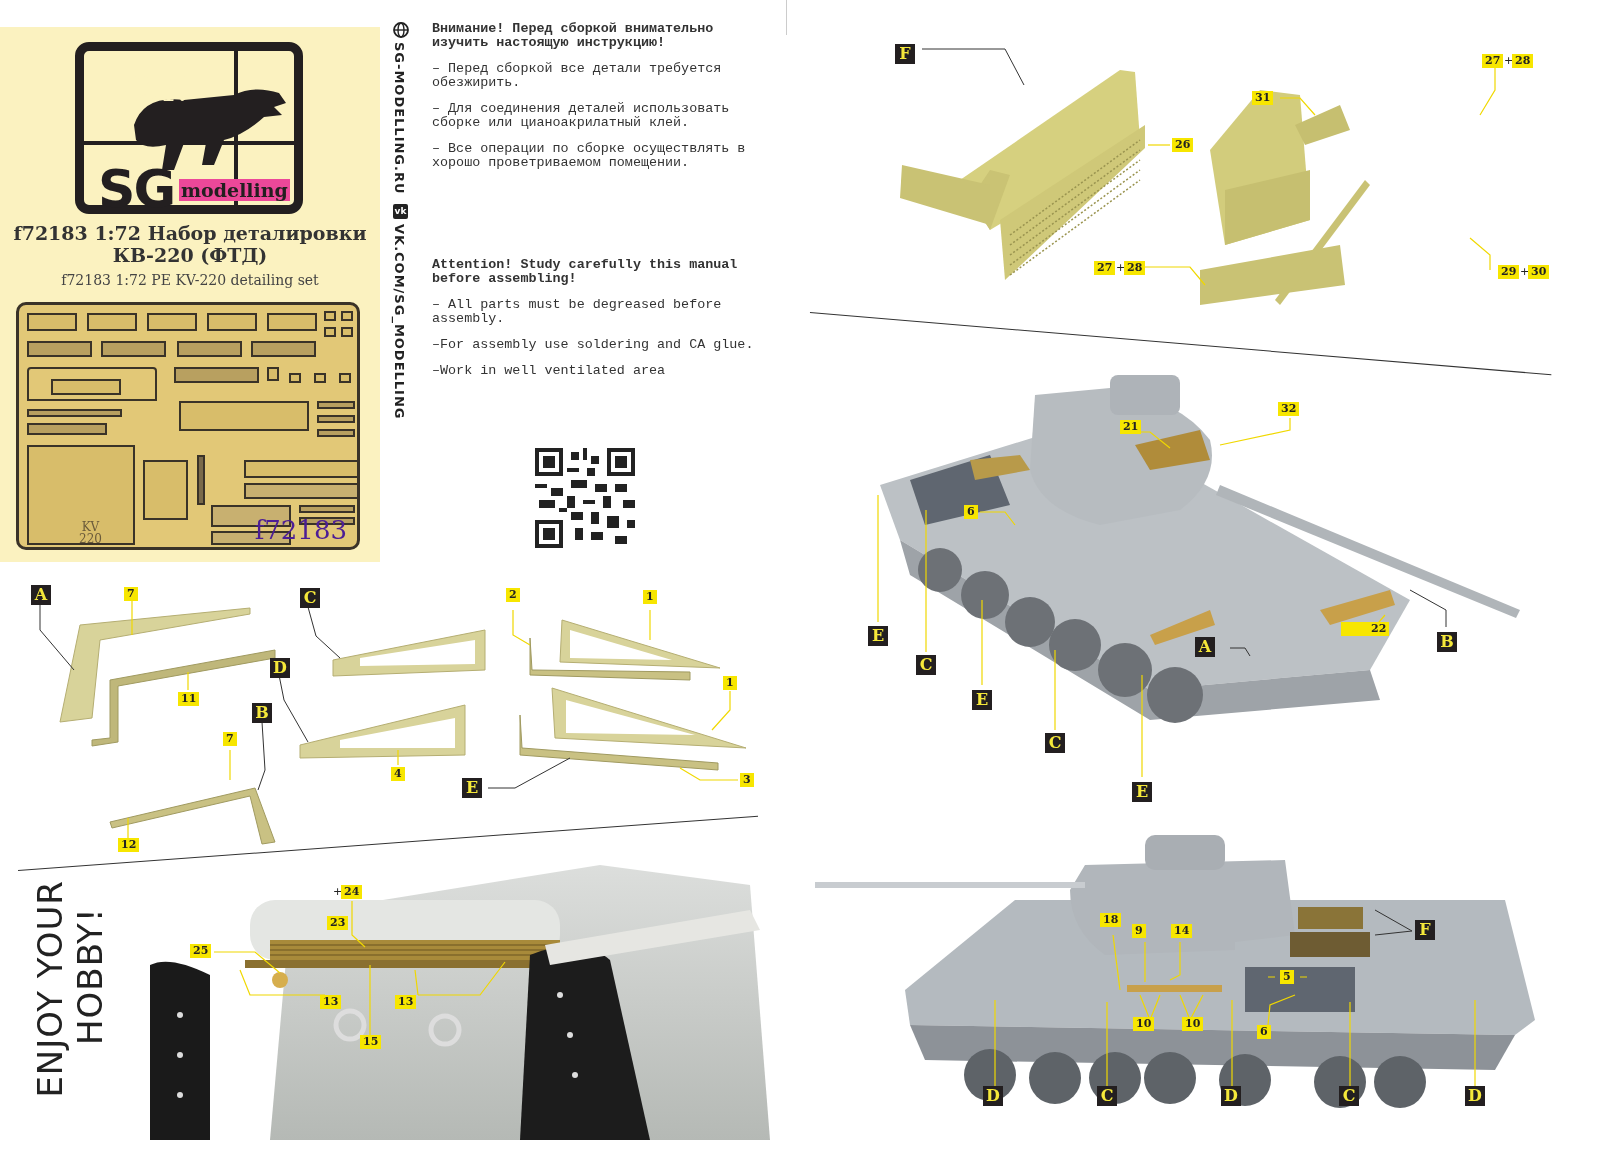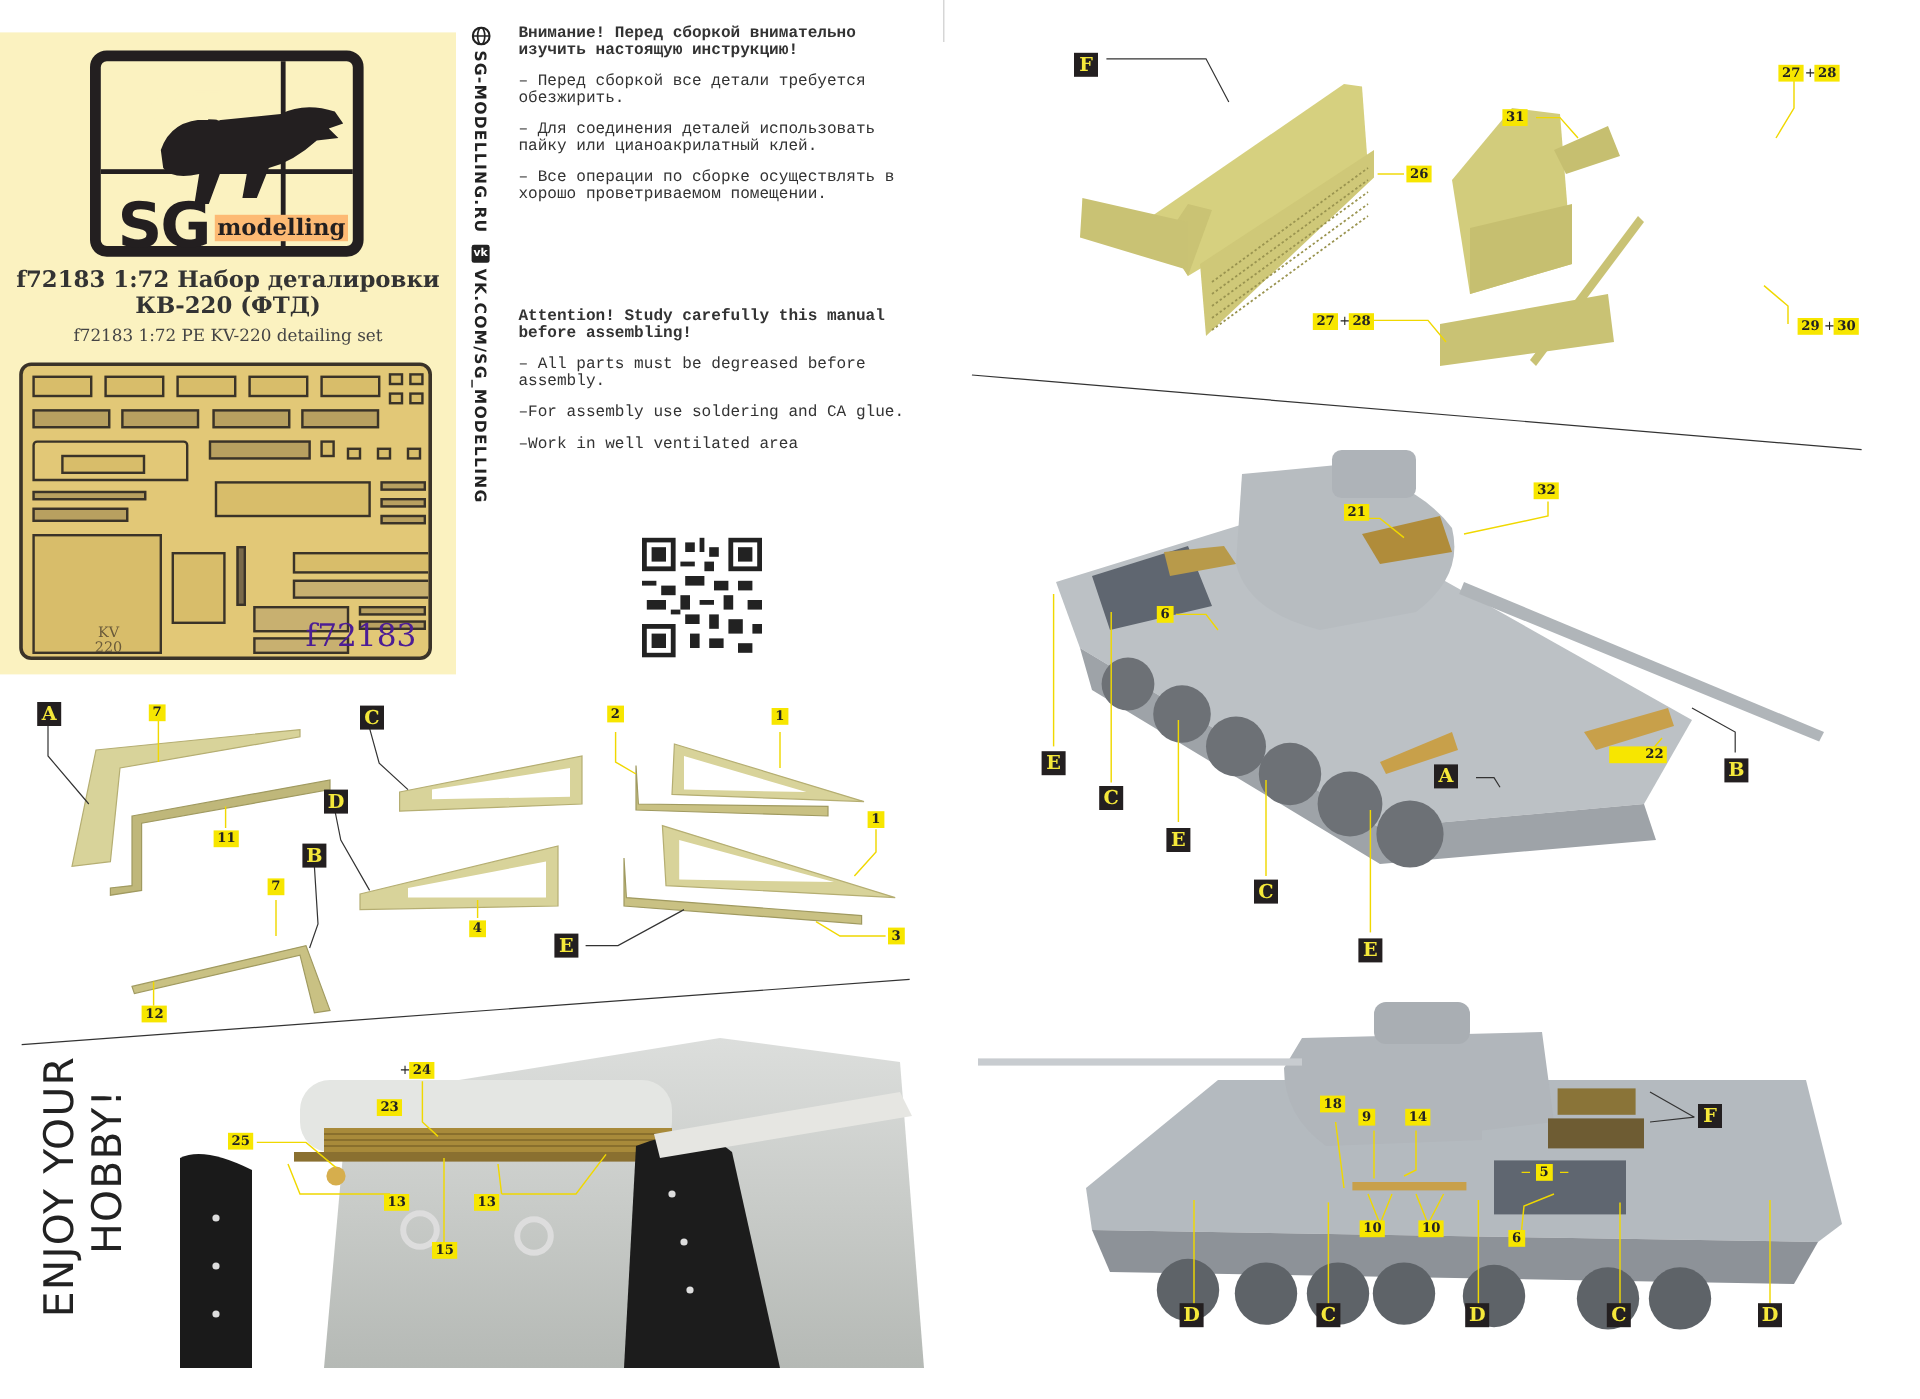--- a/index.html
+++ b/index.html
@@ -5,21 +5,21 @@
   html,body{margin:0;padding:0;background:#fff;}
   body{width:1600px;height:1166px;position:relative;overflow:hidden;font-family:"DejaVu Serif",serif;color:#222;}
   .abs{position:absolute;}
   
   .brand-panel{left:0;top:27px;width:380px;height:535px;background:#fbf2c0;}
   .logo-frame{left:75px;top:42px;width:228px;height:172px;border:9px solid #231f20;border-radius:14px;box-sizing:border-box;}
   .logo-frame .spr-v{position:absolute;left:150px;top:0;width:4px;height:100%;background:#231f20;}
   .logo-frame .spr-h{position:absolute;left:0;top:90px;width:100%;height:4px;background:#231f20;}
   .bear{position:absolute;left:30px;top:14px;}
   .sg-text{position:absolute;left:14px;top:112px;font-family:"DejaVu Sans",sans-serif;font-weight:bold;font-size:52px;color:#231f20;letter-spacing:-2px;line-height:1;}
-  .mod-text{position:absolute;left:95px;top:128px;font-family:"DejaVu Serif",serif;font-weight:bold;font-size:19px;color:#231f20;background:#fdba74;padding:0 2px;}
+  .mod-text{position:absolute;left:95px;top:128px;font-family:"DejaVu Serif",serif;font-weight:bold;font-size:19px;color:#231f20;background:#ec4899;padding:0 2px;}
   .cursive{position:absolute;left:40px;top:18px;font-family:"DejaVu Serif",serif;font-style:italic;font-size:34px;color:#fbf2c0;}
   .title-ru{left:0;top:222px;width:380px;text-align:center;font-size:19px;font-weight:bold;line-height:22px;color:#333;}
   .title-en{left:0;top:272px;width:380px;text-align:center;font-size:14px;color:#444;}
   .fret{left:16px;top:302px;width:344px;height:248px;background:#e2c877;border:3px solid #3a3328;border-radius:10px;box-sizing:border-box;overflow:hidden;}
   .fret .p{position:absolute;border:2px solid #3a3328;box-sizing:border-box;background:#d8bd6a;}
   .fret .num{position:absolute;right:10px;bottom:2px;font-size:26px;color:#4c1d95;font-family:"DejaVu Serif",serif;}
   .fret .kv{position:absolute;left:60px;bottom:2px;font-size:12px;color:#6a5a3a;line-height:12px;text-align:center;}
   
   .vstrip{left:392px;top:22px;width:20px;height:350px;}
   .vtext{position:absolute;left:0;top:0;writing-mode:vertical-rl;font-family:"DejaVu Sans",sans-serif;font-weight:bold;font-size:13px;color:#222;letter-spacing:1px;white-space:nowrap;}
@@ -117,21 +117,21 @@
     <line x1="1" y1="8" x2="15" y2="8" stroke="#222" stroke-width="1.4"></line>
   </svg>
   <div class="vtext" style="top:20px;">SG-MODELLING.RU</div>
   <div style="position:absolute;left:1px;top:182px;width:15px;height:15px;background:#222;border-radius:2px;color:#fff;font-size:9px;font-family:'DejaVu Sans',sans-serif;font-weight:bold;text-align:center;line-height:15px;">vk</div>
   <div class="vtext" style="top:202px;">VK.COM/SG_MODELLING</div>
 </div>
 
 <div class="abs instr">
   <div class="h">Внимание! Перед сборкой внимательно изучить настоящую инструкцию!</div>
   <div class="i">– Перед сборкой все детали требуется обезжирить.</div>
-  <div class="i">– Для соединения деталей использовать пайку или цианоакрилатный клей.</div>
+  <div class="i">– Для соединения деталей использовать сборке или цианоакрилатный клей.</div>
   <div class="i">– Все операции по сборке осуществлять в хорошо проветриваемом помещении.</div>
 </div>
 <div class="abs instr instr-en">
   <div class="h">Attention! Study carefully this manual before assembling!</div>
   <div class="i">– All parts must be degreased before assembly.</div>
   <div class="i">–For assembly use soldering and CA glue.</div>
   <div class="i">–Work in well ventilated area</div>
 </div>
 
 <svg class="abs qr" viewBox="0 0 25 25">
@@ -266,21 +266,21 @@
     <circle cx="295" cy="175" r="14" fill="none" stroke="#ddd" stroke-width="5"></circle>
     <polygon points="395,90 600,55 610,75 400,110" fill="#e6e6e2"></polygon>
     <g stroke="#f0d800" stroke-width="1.2" fill="none">
       <path d="M202,46 L202,80 L215,92"></path>
       <path d="M64,97 L105,97 L130,118"></path>
       <path d="M175,140 L100,140 L90,115"></path>
       <path d="M268,140 L265,115 M268,140 L330,140 L355,107"></path>
       <path d="M220,185 L220,110"></path>
     </g>
   </svg>
-  <div class="lbl-yel" style="left:164px;top:30px;margin-top:31px;">23</div>
+  <div class="lbl-yel" style="left:177px;top:30px;margin-top:31px;">23</div>
   <div class="plus" style="left:183px;top:30px;">+</div>
   <div class="lbl-yel" style="left:191px;top:30px;">24</div>
   <div class="lbl-yel" style="left:40px;top:89px;">25</div>
   <div class="lbl-yel" style="left:170px;top:140px;">13</div>
   <div class="lbl-yel" style="left:245px;top:140px;">13</div>
   <div class="lbl-yel" style="left:210px;top:180px;">15</div>
 </div>
 
 <div class="abs" style="left:840px;top:30px;width:730px;height:290px;">
   <svg width="730" height="290">

